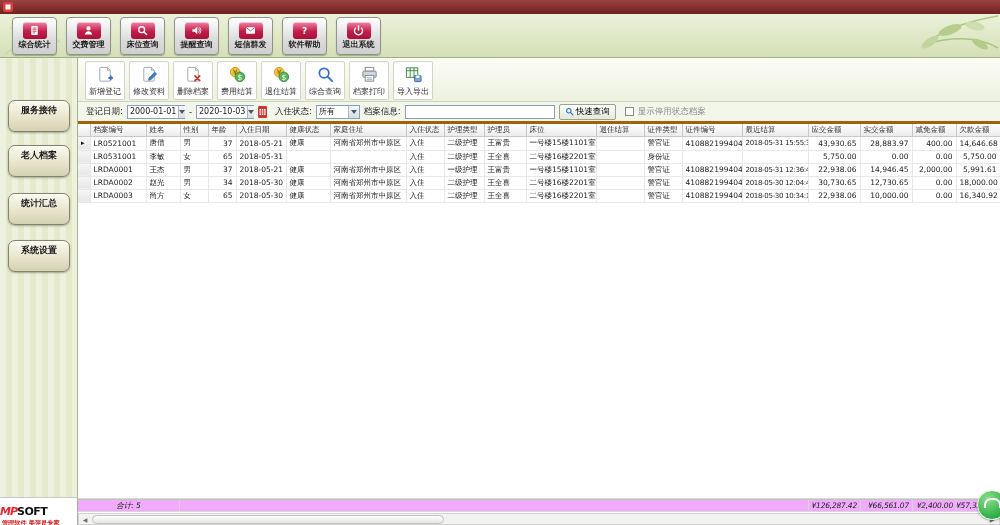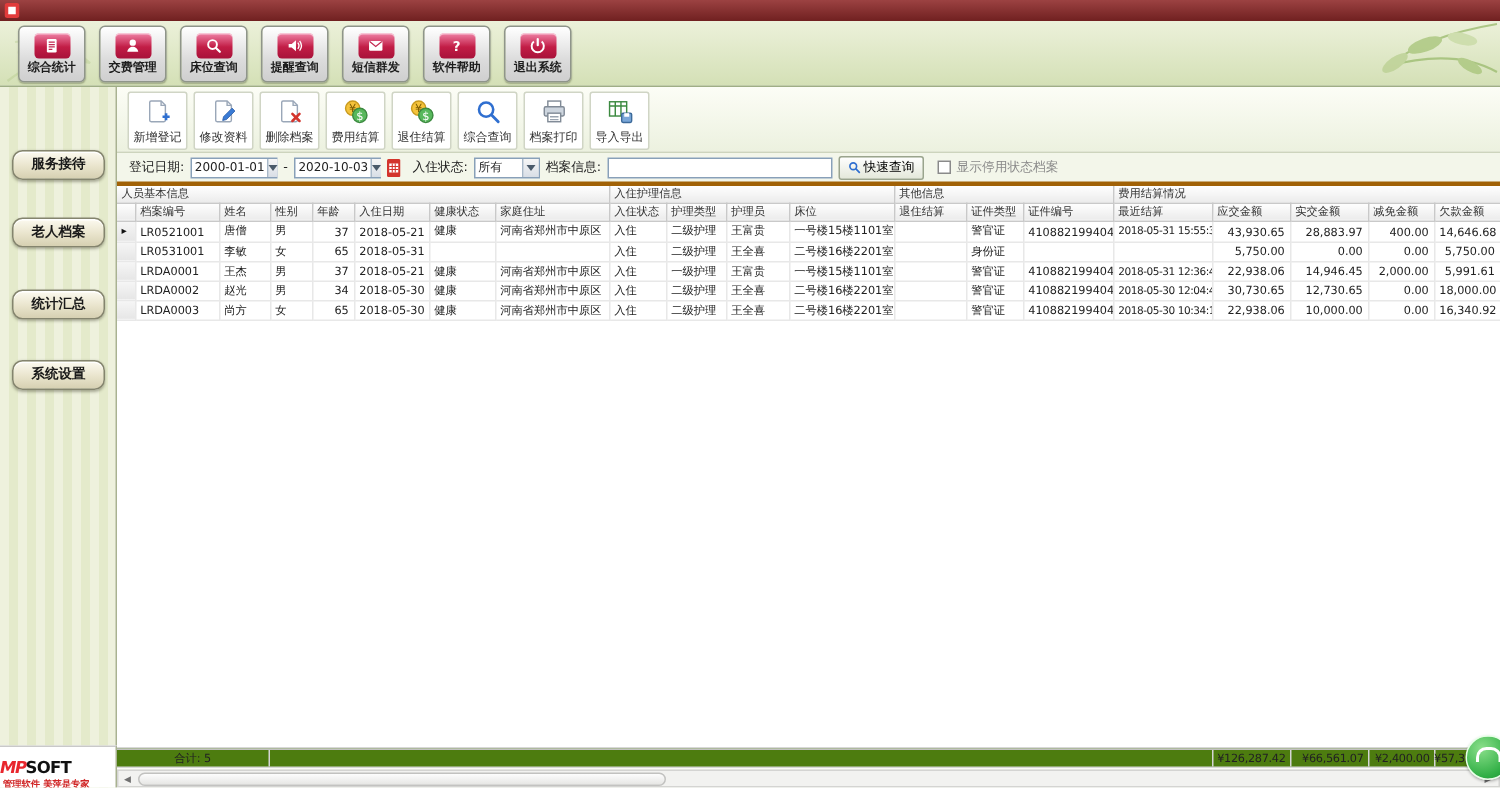--- a/index.html
+++ b/index.html
@@ -25,21 +25,21 @@
   .tb-ico { width:24px; height:17px; border-radius:3px;
     background:linear-gradient(#f084a8,#c21d46 55%,#a8123a);
     box-shadow:inset 0 1px 0 rgba(255,255,255,.55); display:flex; align-items:center; justify-content:center; }
   .tb-ico svg { width:13px; height:13px; }
   .tb-lbl { font-size:8px; font-weight:700; color:#1d1d1d; line-height:9px; white-space:nowrap; }
 
   
   .sidebar { position:absolute; left:0; top:58px; width:78px; bottom:0;
     background:repeating-linear-gradient(90deg,#eef1dd 0 6px,#e4eacb 6px 12px);
     border-right:1px solid #a9b291; }
-  .side-btn { position:absolute; left:8px; width:62px; height:20px; border:1px solid #84846e; border-radius:7px;
+  .side-btn { position:absolute; left:8px; width:62px; height:32px; border:1px solid #84846e; border-radius:7px;
     background:linear-gradient(#fcfaf0,#e9e4cc 55%,#d6d0b2); box-shadow:0 1px 2px rgba(60,60,40,.4), inset 0 1px 0 #fff;
     font-size:9px; font-weight:700; color:#1a1a1a; text-align:center; line-height:18px; cursor:pointer; white-space:nowrap; }
   .branding { position:absolute; left:0; bottom:0; width:78px; height:28px; background:#fff;
     border-top:1px solid #c9c9c9; border-right:1px solid #a9b291; padding-top:2px; }
   .logo-mp { font-size:11px; font-weight:900; font-style:italic; color:#e8262d; letter-spacing:-1px; }
   .logo-soft { font-size:11px; font-weight:900; color:#111; letter-spacing:-0.5px; }
   .tagline { font-size:6.5px; color:#d02424; font-weight:700; white-space:nowrap; transform:scale(.95); }
 
   
   .content { position:absolute; left:78px; top:58px; width:922px; bottom:0; background:#fbfcf6; }
@@ -79,22 +79,22 @@
   tr.grp th { height:11px; }
   tr.hdr th { height:12px; }
   table.grid td { height:13px; border-right:1px solid #e8e8e8; border-bottom:1px solid #e8e8e8;
     padding:0 3px; white-space:nowrap; overflow:hidden; }
   td.sel, th.sel { background:linear-gradient(#f6f6f6,#e6e6e6); border-right:1px solid #c9c9c9; padding:0 1px; }
   td.num { text-align:right; }
   td.dt { font-size:7px; letter-spacing:-0.3px; }
   .row-arrow { font-size:7px; color:#111; line-height:13px; }
 
   
-  .grid-footer { position:absolute; left:0; top:441px; width:922px; height:13px; background:#4d7c0f;
-    border-top:1px solid #c2c2c2; border-bottom:1px solid #d8d8d8; display:flex; font-size:7.5px; align-items:center; }
+  .grid-footer { position:absolute; left:0; top:441px; width:922px; height:13px; background:#f0abfc;
+    border-top:1px solid #c2c2c2; border-bottom:1px solid #d8d8d8; display:flex; font-size:7.5px; align-items:center;font-style:italic; }
   .gf-cell { height:100%; display:flex; align-items:center; }
   .gf-count { width:102px; justify-content:center; border-right:1px solid #d5d5d5; }
   .gf-spacer { width:628px; }
   .gf-total { border-left:1px solid #d5d5d5; justify-content:flex-end; padding-right:3px; letter-spacing:-0.2px; }
   .hscroll { position:absolute; left:0; top:455px; width:922px; height:12px; background:#f2f2f0;
     border:1px solid #d4d4d2; display:flex; align-items:center; }
   .hs-arrow { width:12px; text-align:center; font-size:6px; color:#707070; }
   .hs-thumb { position:absolute; left:13px; width:352px; top:1px; height:9px; border:1px solid #c2c2c0; border-radius:5px;
     background:linear-gradient(#fdfdfd,#e6e6e4); }
   .hs-right { position:absolute; right:1px; }
@@ -330,26 +330,20 @@
           <col style="width: 48px;">
           <col style="width: 38px;">
           <col style="width: 60px;">
           <col style="width: 66px;">
           <col style="width: 52px;">
           <col style="width: 52px;">
           <col style="width: 44px;">
           <col style="width: 44px;">
         </colgroup>
         <thead>
-          <tr class="grp">
-            <th colspan="8">人员基本信息</th>
-            <th colspan="4">入住护理信息</th>
-            <th colspan="3">其他信息</th>
-            <th colspan="5">费用结算情况</th>
-          </tr>
           <tr class="hdr">
             <th class="sel"></th>
             <th>档案编号</th>
             <th>姓名</th>
             <th>性别</th>
             <th>年龄</th>
             <th>入住日期</th>
             <th>健康状态</th>
             <th>家庭住址</th>
             <th>入住状态</th>

